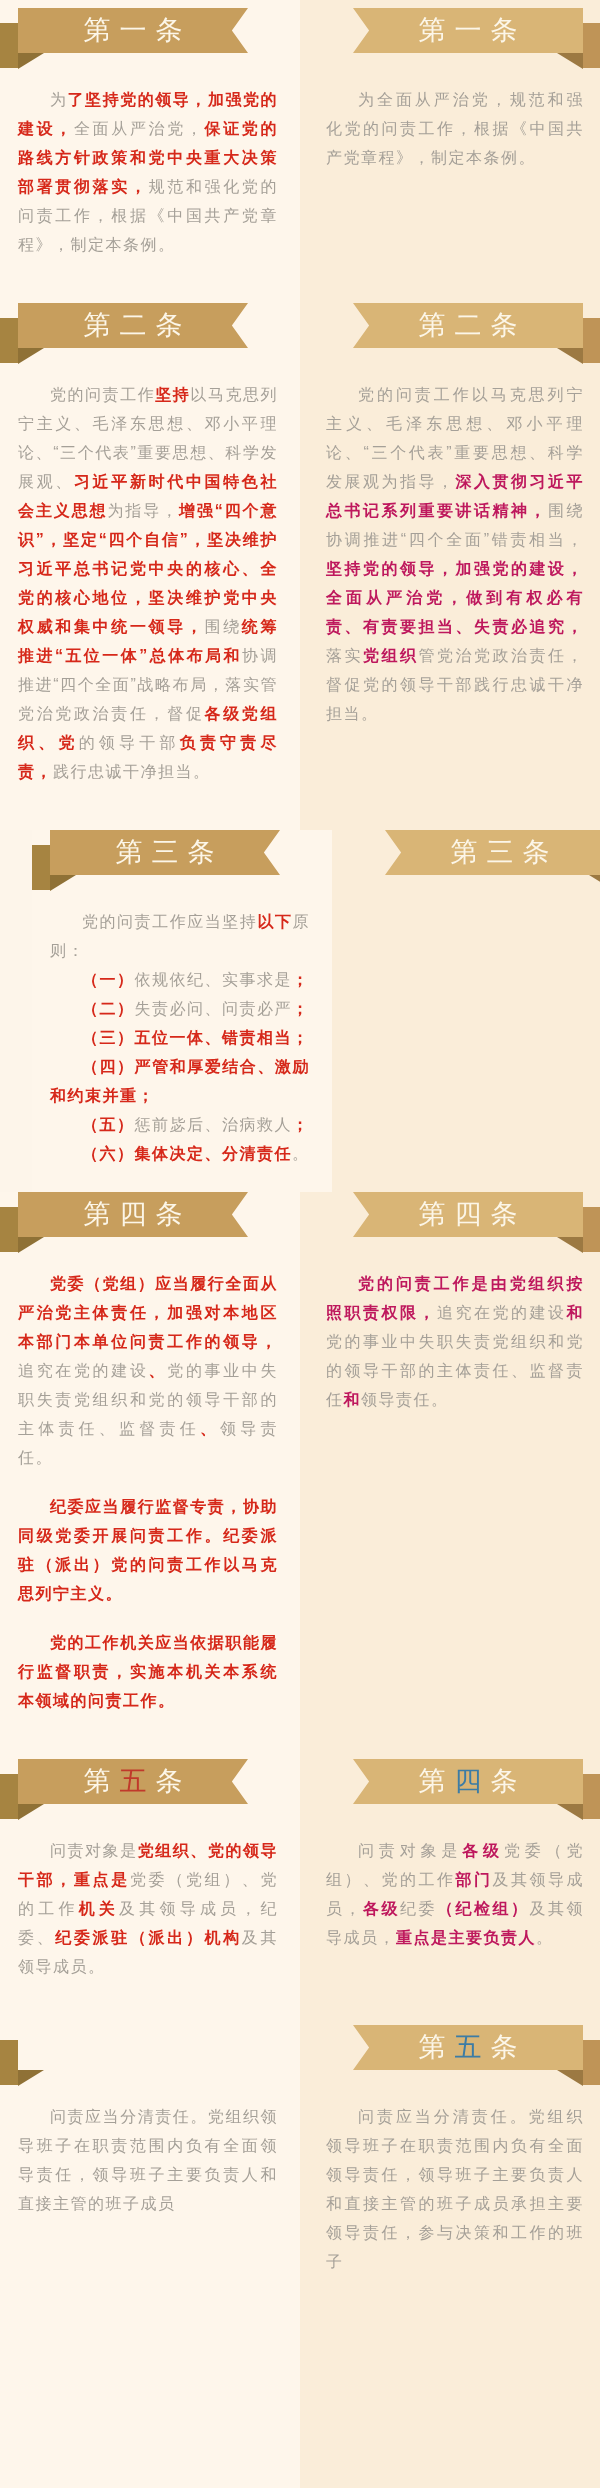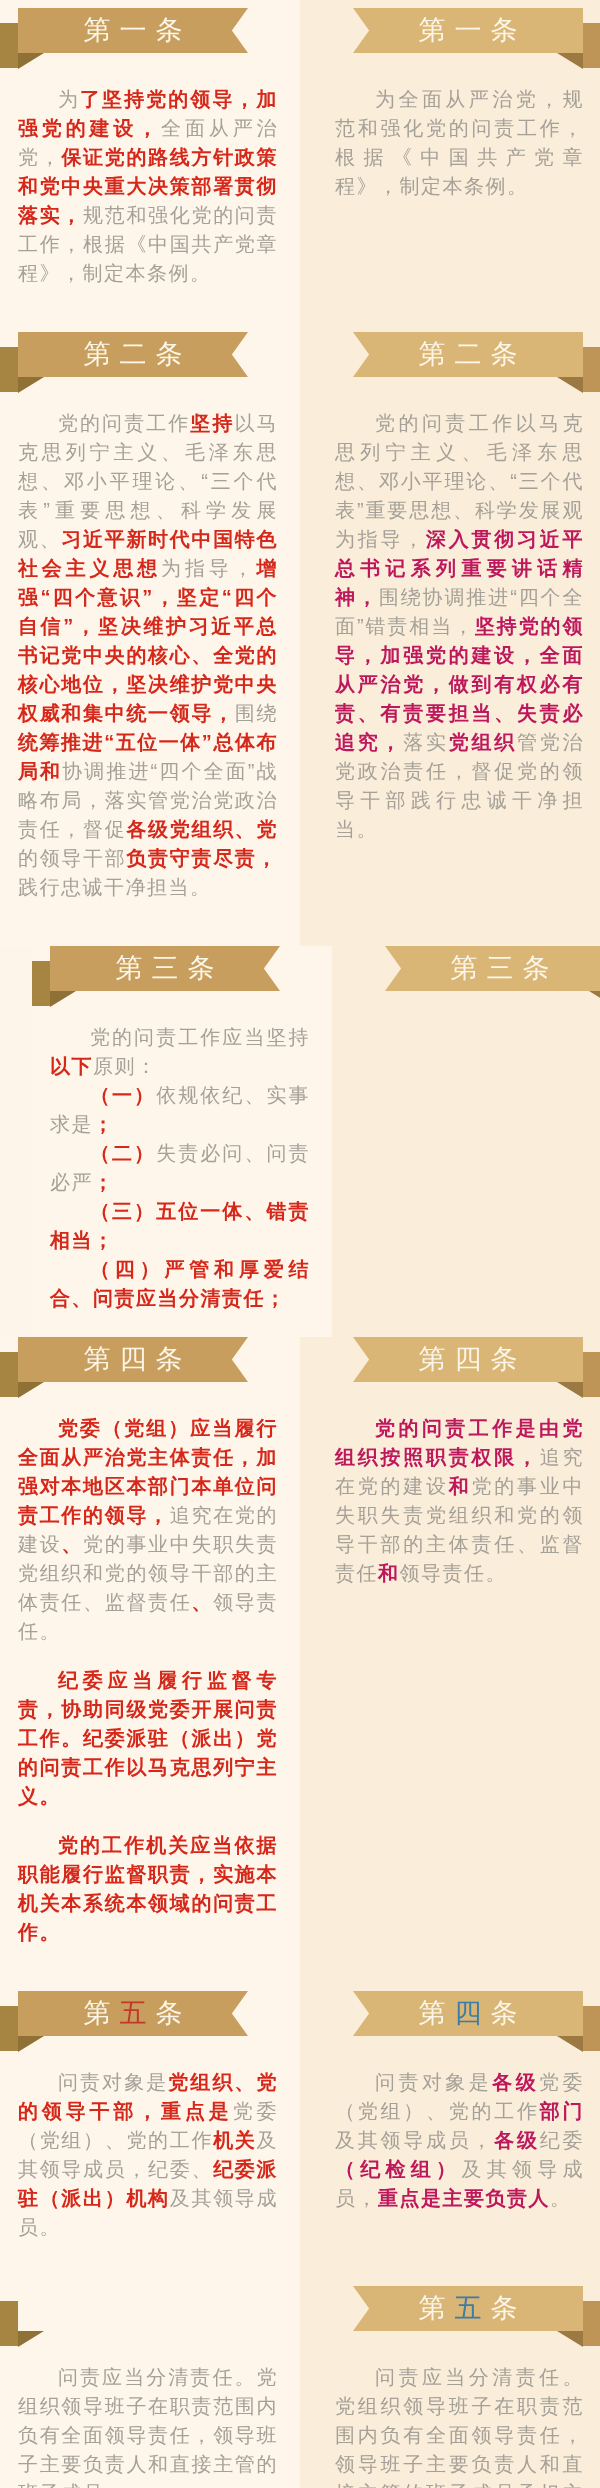--- a/index.html
+++ b/index.html
@@ -44,23 +44,23 @@
   .tail{position:absolute;top:15px;height:45px;z-index:1;}
   .left .tail{left:0;width:18px;background:#A68441;}
   .right .tail{right:0;width:17px;background:#BF9457;}
   .fold{position:absolute;top:45px;width:0;height:0;z-index:1;}
   .left .fold{left:18px;border-top:16px solid #8F7136;border-right:26px solid transparent;}
   .right .fold{right:17px;border-top:16px solid #9C7942;border-left:26px solid transparent;}
   .num-red{color:#C0392B;}
   .num-blue{color:#3C7CA5;}
 
   
-  .text{font-size:20px;line-height:29px;letter-spacing:1.5px;}
+  .text{font-size:16px;line-height:29px;letter-spacing:1.5px;}
   .left .text{padding:0 22px 24px 18px;}
-  .right .text{padding:0 16px 24px 35px;}
+  .right .text{padding:0 16px 24px 26px;}
   .para{margin:0 0 20px 0;text-indent:2em;text-align:justify;}
   .para.tight{margin-bottom:0;}
   .seg-g{color:#A5A098;}
   .seg-r{color:#D6281A;font-weight:bold;}
   .seg-b{color:#be185d;font-weight:bold;}
 </style>
 </head>
 <body>
 
 <div id="stage">
@@ -114,21 +114,23 @@
           <div class="banner">
             <div class="tail"></div>
             <div class="fold"></div>
             <div class="band"><span>第</span><span>三</span><span>条</span></div>
           </div>
           <div class="text">
             <p class="para tight"><span class="seg-g">党的问责工作应当坚持</span><span class="seg-r">以下</span><span class="seg-g">原则：</span></p>
             <p class="para tight"><span class="seg-r">（一）</span><span class="seg-g">依规依纪、实事求是</span><span class="seg-r">；</span></p>
             <p class="para tight"><span class="seg-r">（二）</span><span class="seg-g">失责必问、问责必严</span><span class="seg-r">；</span></p>
             <p class="para tight"><span class="seg-r">（三）五位一体、错责相当；</span></p>
-            <p class="para tight"><span class="seg-r">（四）严管和厚爱结合、问责应当分清责任；</span></p>
+            <p class="para tight"><span class="seg-r">（四）严管和厚爱结合、激励和约束并重；</span></p>
+            <p class="para tight"><span class="seg-r">（五）</span><span class="seg-g">惩前毖后、治病救人</span><span class="seg-r">；</span></p>
+            <p class="para tight"><span class="seg-r">（六）集体决定、分清责任</span><span class="seg-g">。</span></p>
           </div>
         </div>
         <div class="cell right">
           <div class="banner">
             <div class="tail"></div>
             <div class="fold"></div>
             <div class="band"><span>第</span><span>三</span><span>条</span></div>
           </div>
         </div>
       </div>

